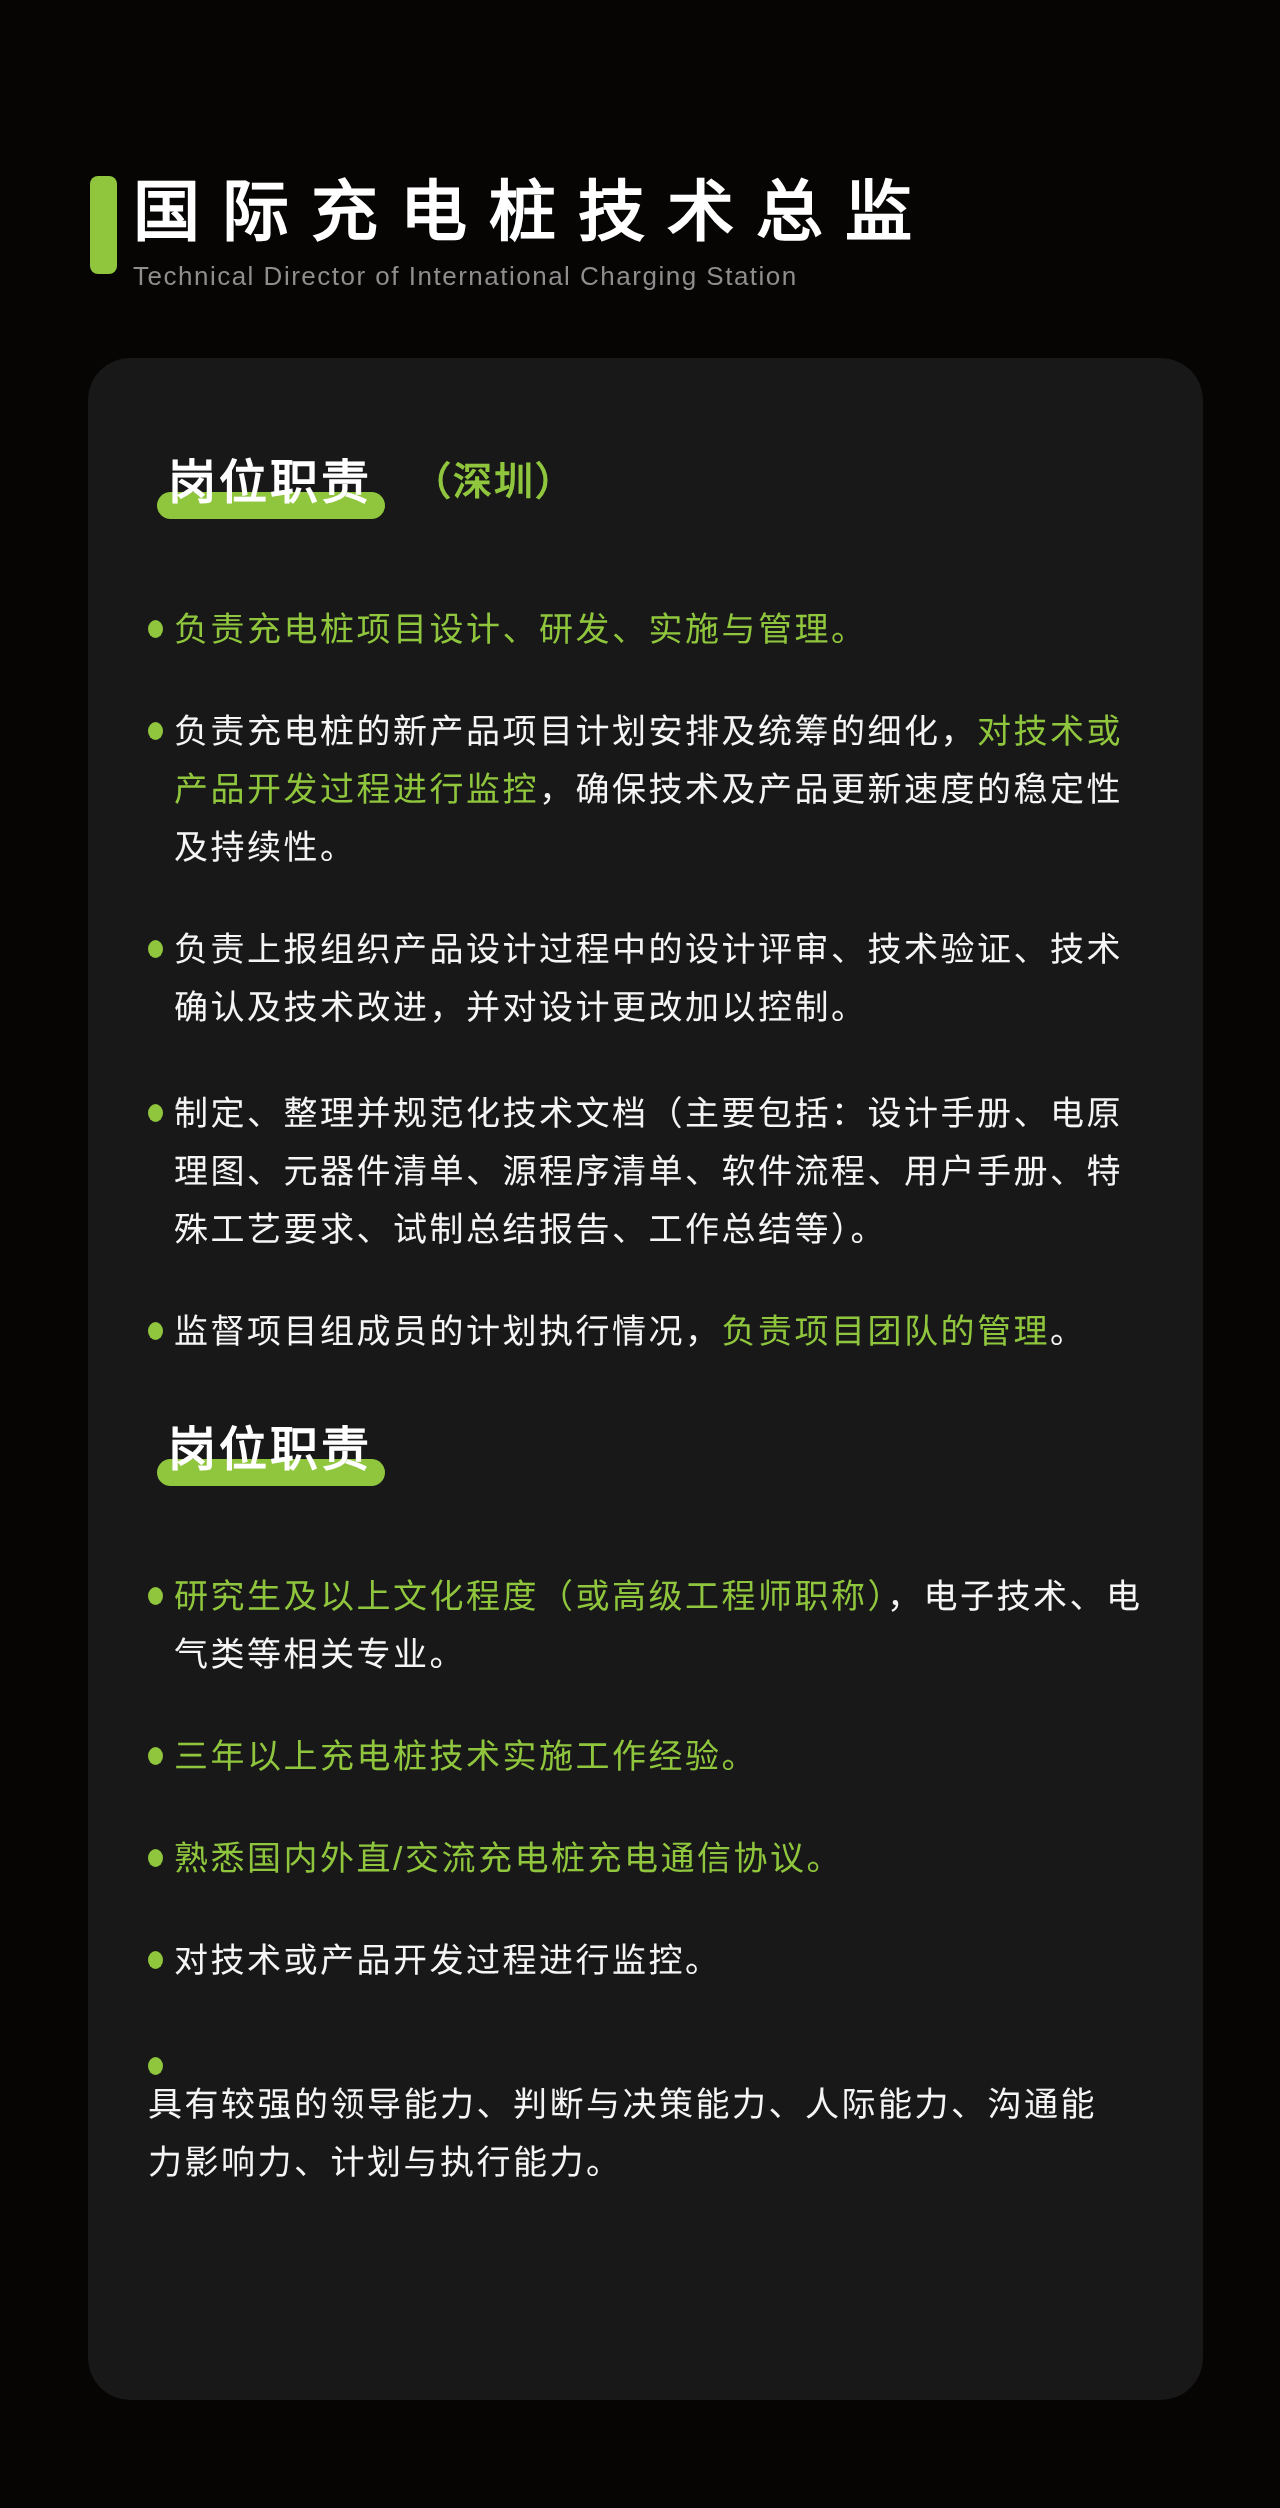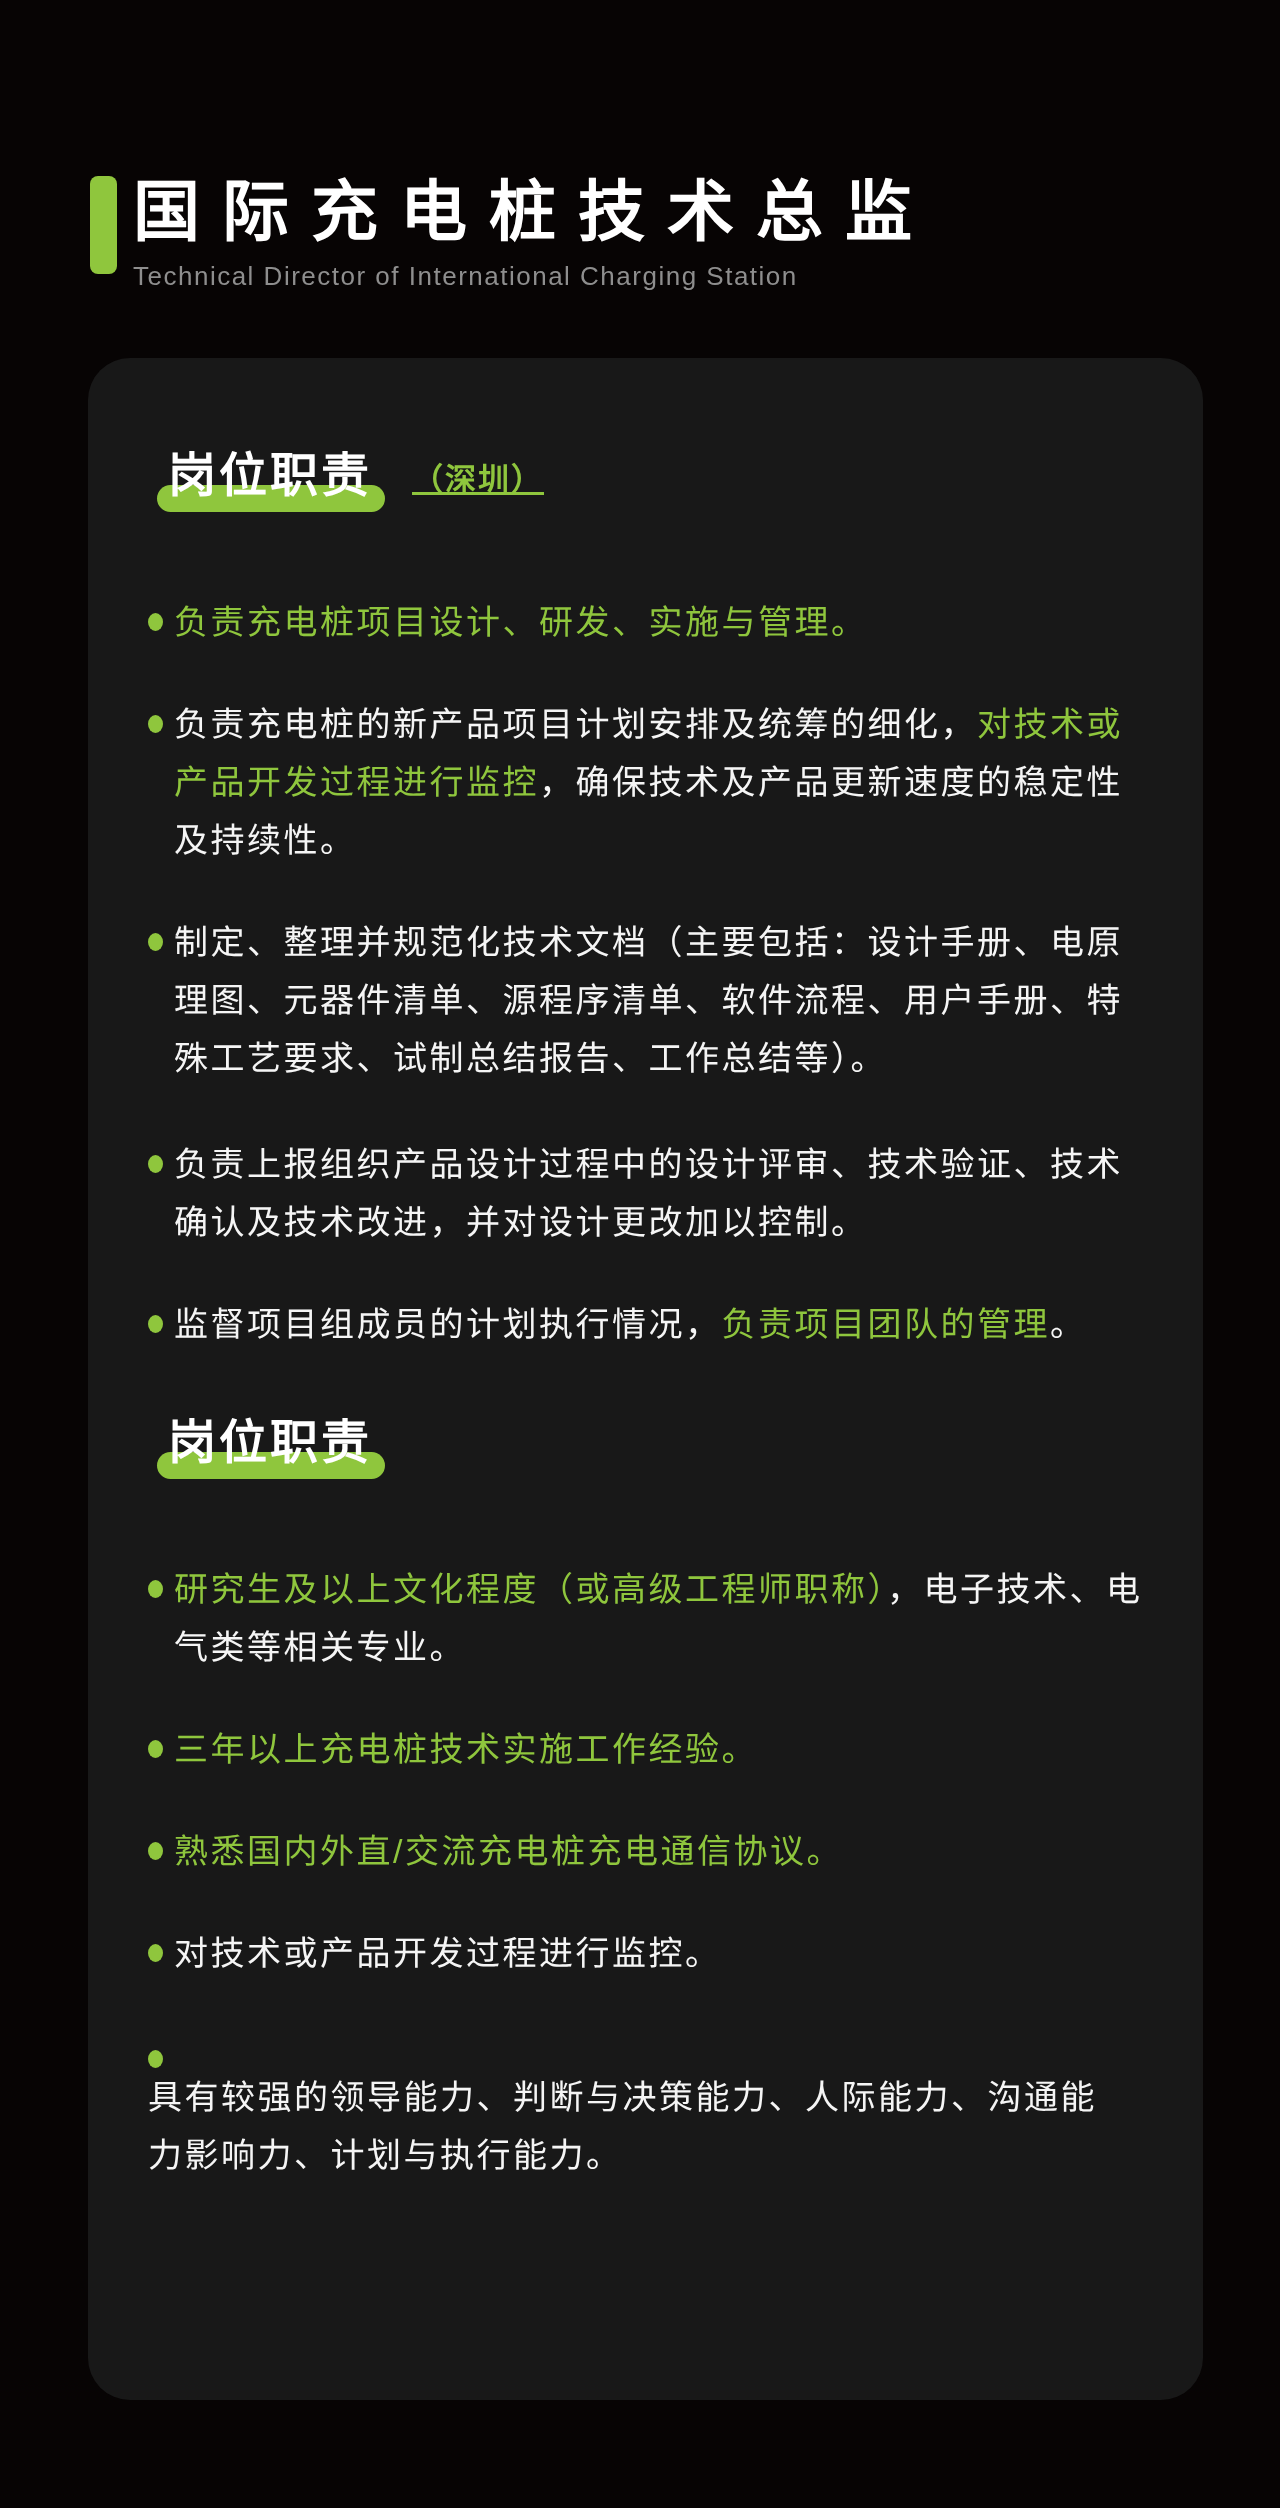--- a/index.html
+++ b/index.html
@@ -62,22 +62,22 @@
   .pill{
     position:absolute;left:-11px;right:-13px;bottom:-9px;height:27px;
     background:var(--accent);border-radius:15px;
   }
   .hl-txt{
     position:relative;z-index:1;
     font-size:48px;letter-spacing:3px;white-space:nowrap;
   }
   .loc{
     color:var(--accent);font-weight:bold;
-    font-size:31px;letter-spacing:2px;
-    padding-bottom:4px;white-space:nowrap;text-decoration:underline;
+    font-size:39px;letter-spacing:2px;
+    padding-bottom:4px;white-space:nowrap;
   }
 
   
   .list{
     list-style:none;margin:90px 0 0 0;padding:0;
   }
   .list li{
     display:flex;align-items:flex-start;
     margin-bottom:44px;
     color:var(--text);
@@ -122,25 +122,25 @@
         <li>
           <span class="dot"></span>
           <p><span class="green">负责充电桩项目设计、研发、实施与管理。</span></p>
         </li>
         <li>
           <span class="dot"></span>
           <p><span>负责充电桩的新产品项目计划安排及统筹的细化，</span><span class="green">对技术或产品开发过程进行监控</span><span>，确保技术及产品更新速度的稳定性及持续性。</span></p>
         </li>
         <li>
           <span class="dot"></span>
-          <p><span>制定、整理并规范化技术文档（主要包括：设计手册、电原理图、元器件清单、源程序清单、软件流程、用户手册、特殊工艺要求、试制总结报告、工作总结等）。</span></p>
+          <p><span>负责上报组织产品设计过程中的设计评审、技术验证、技术确认及技术改进，并对设计更改加以控制。</span></p>
         </li>
         <li>
           <span class="dot"></span>
-          <p><span>负责上报组织产品设计过程中的设计评审、技术验证、技术确认及技术改进，并对设计更改加以控制。</span></p>
+          <p><span>制定、整理并规范化技术文档（主要包括：设计手册、电原理图、元器件清单、源程序清单、软件流程、用户手册、特殊工艺要求、试制总结报告、工作总结等）。</span></p>
         </li>
         <li>
           <span class="dot"></span>
           <p><span>监督项目组成员的计划执行情况，</span><span class="green">负责项目团队的管理</span><span>。</span></p>
         </li>
       </ul>
   </section>
 
   <section class="sec-qual">
     <h2 class="sec-head">

